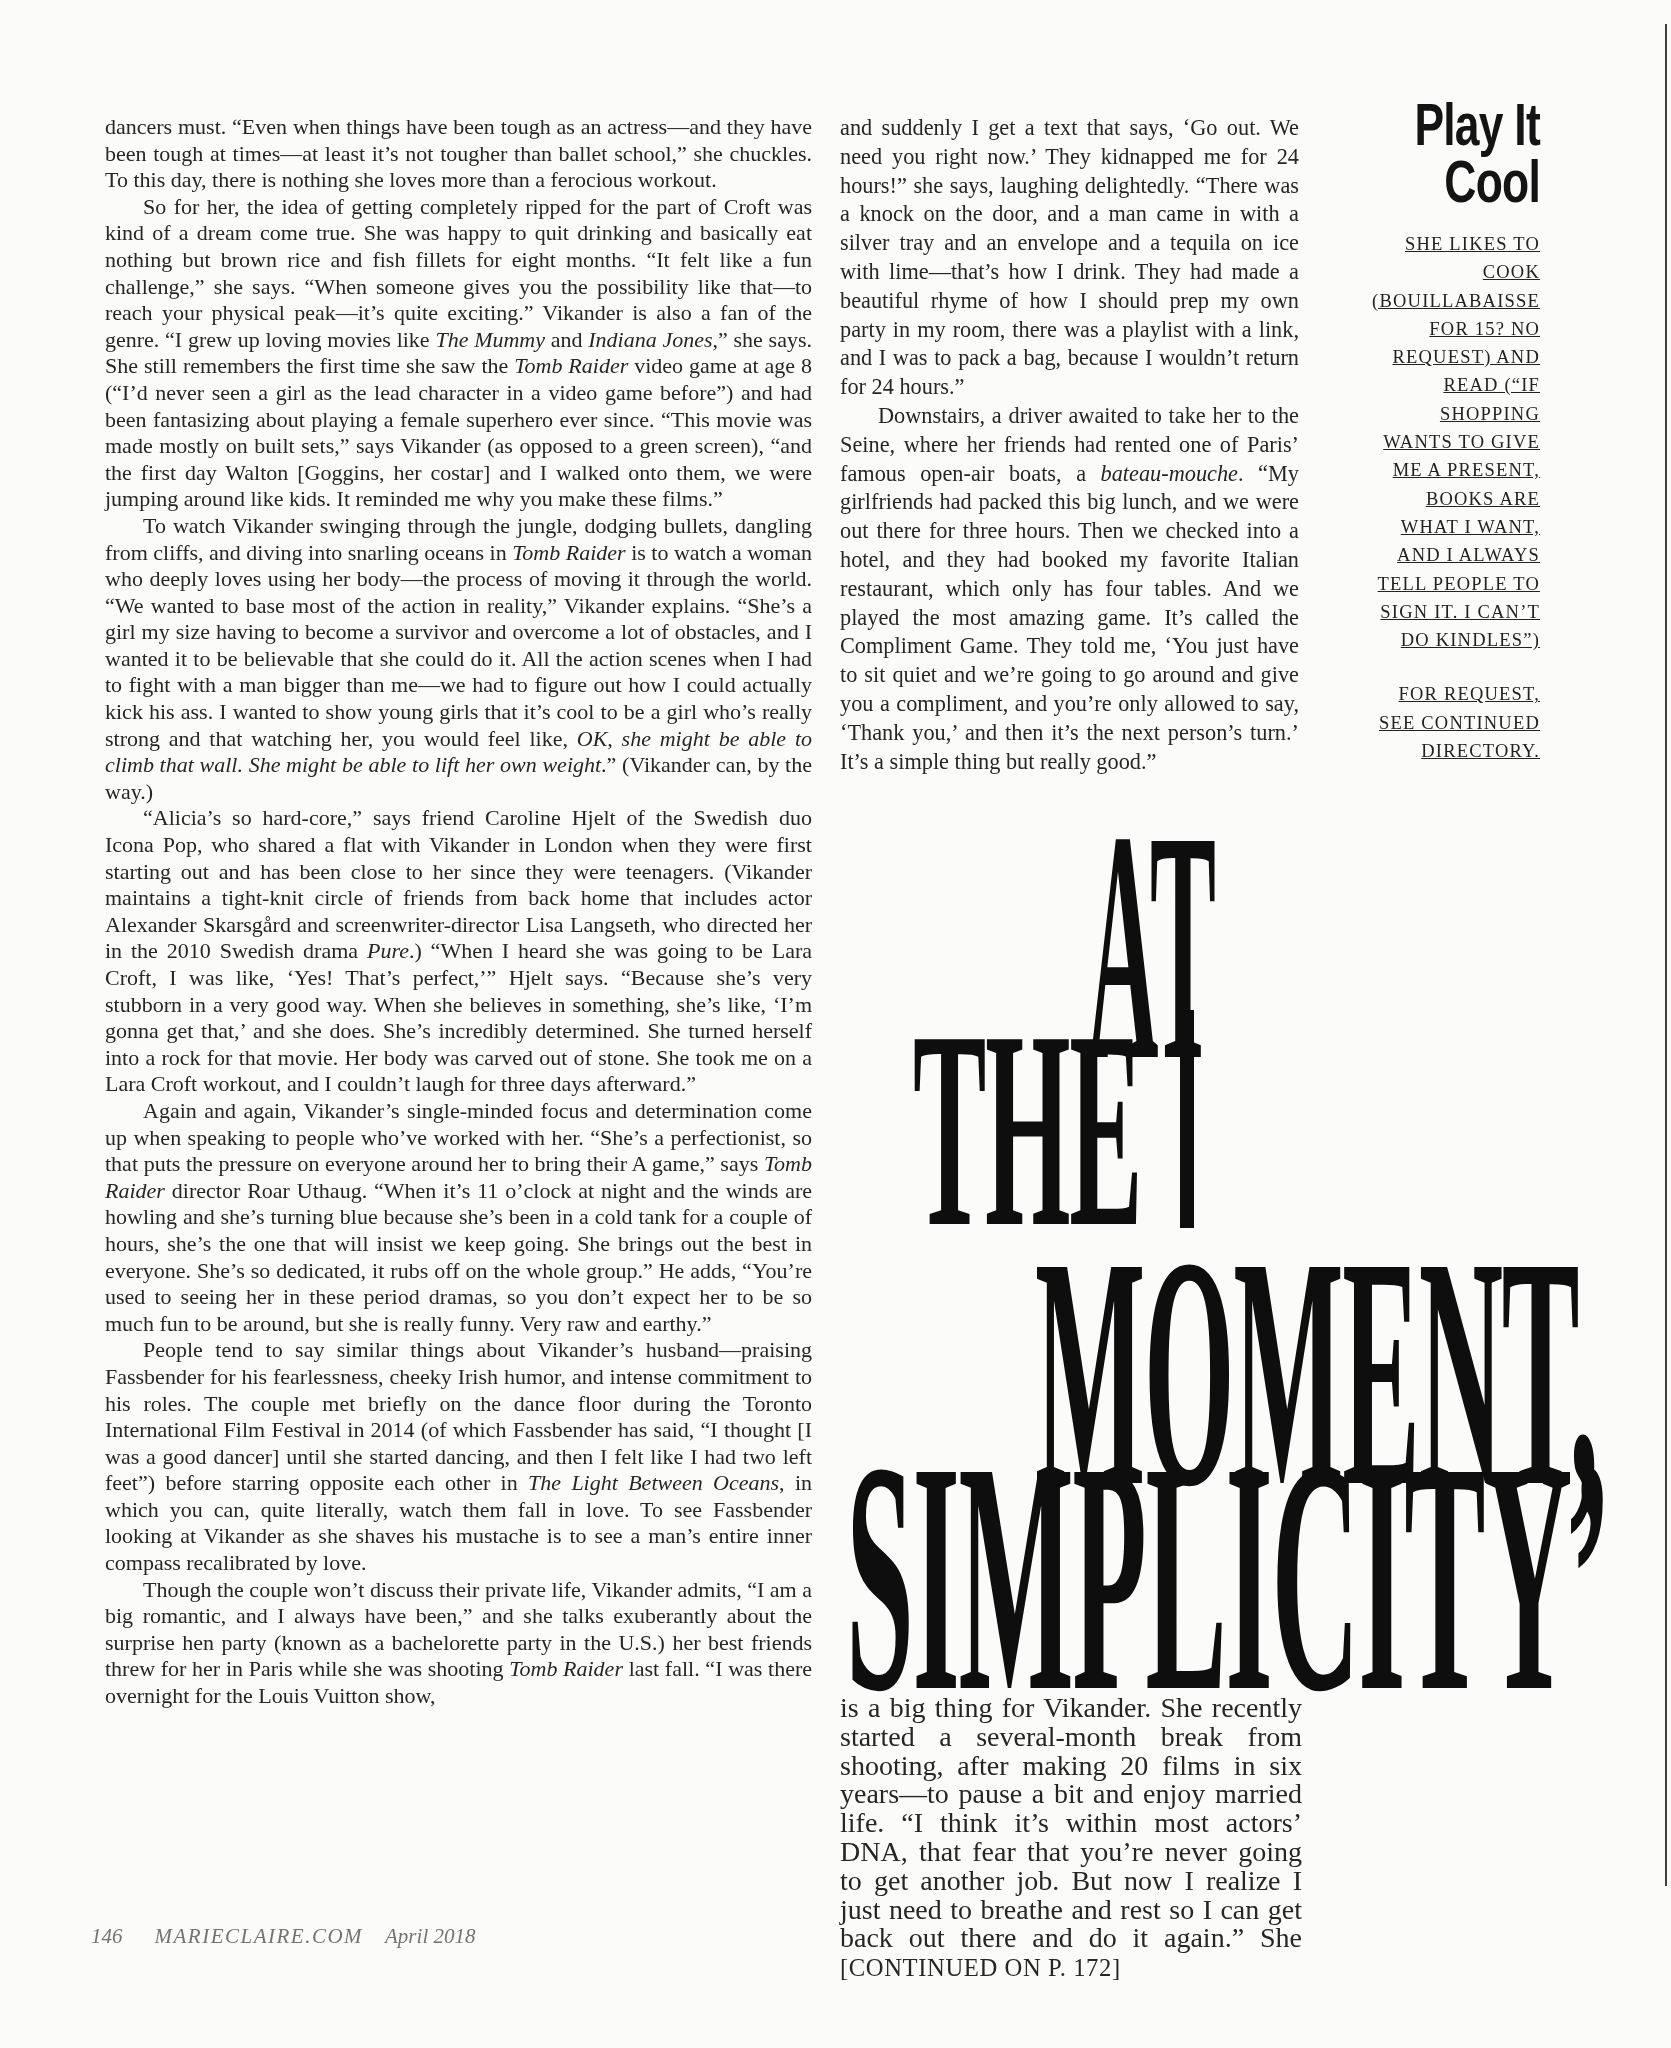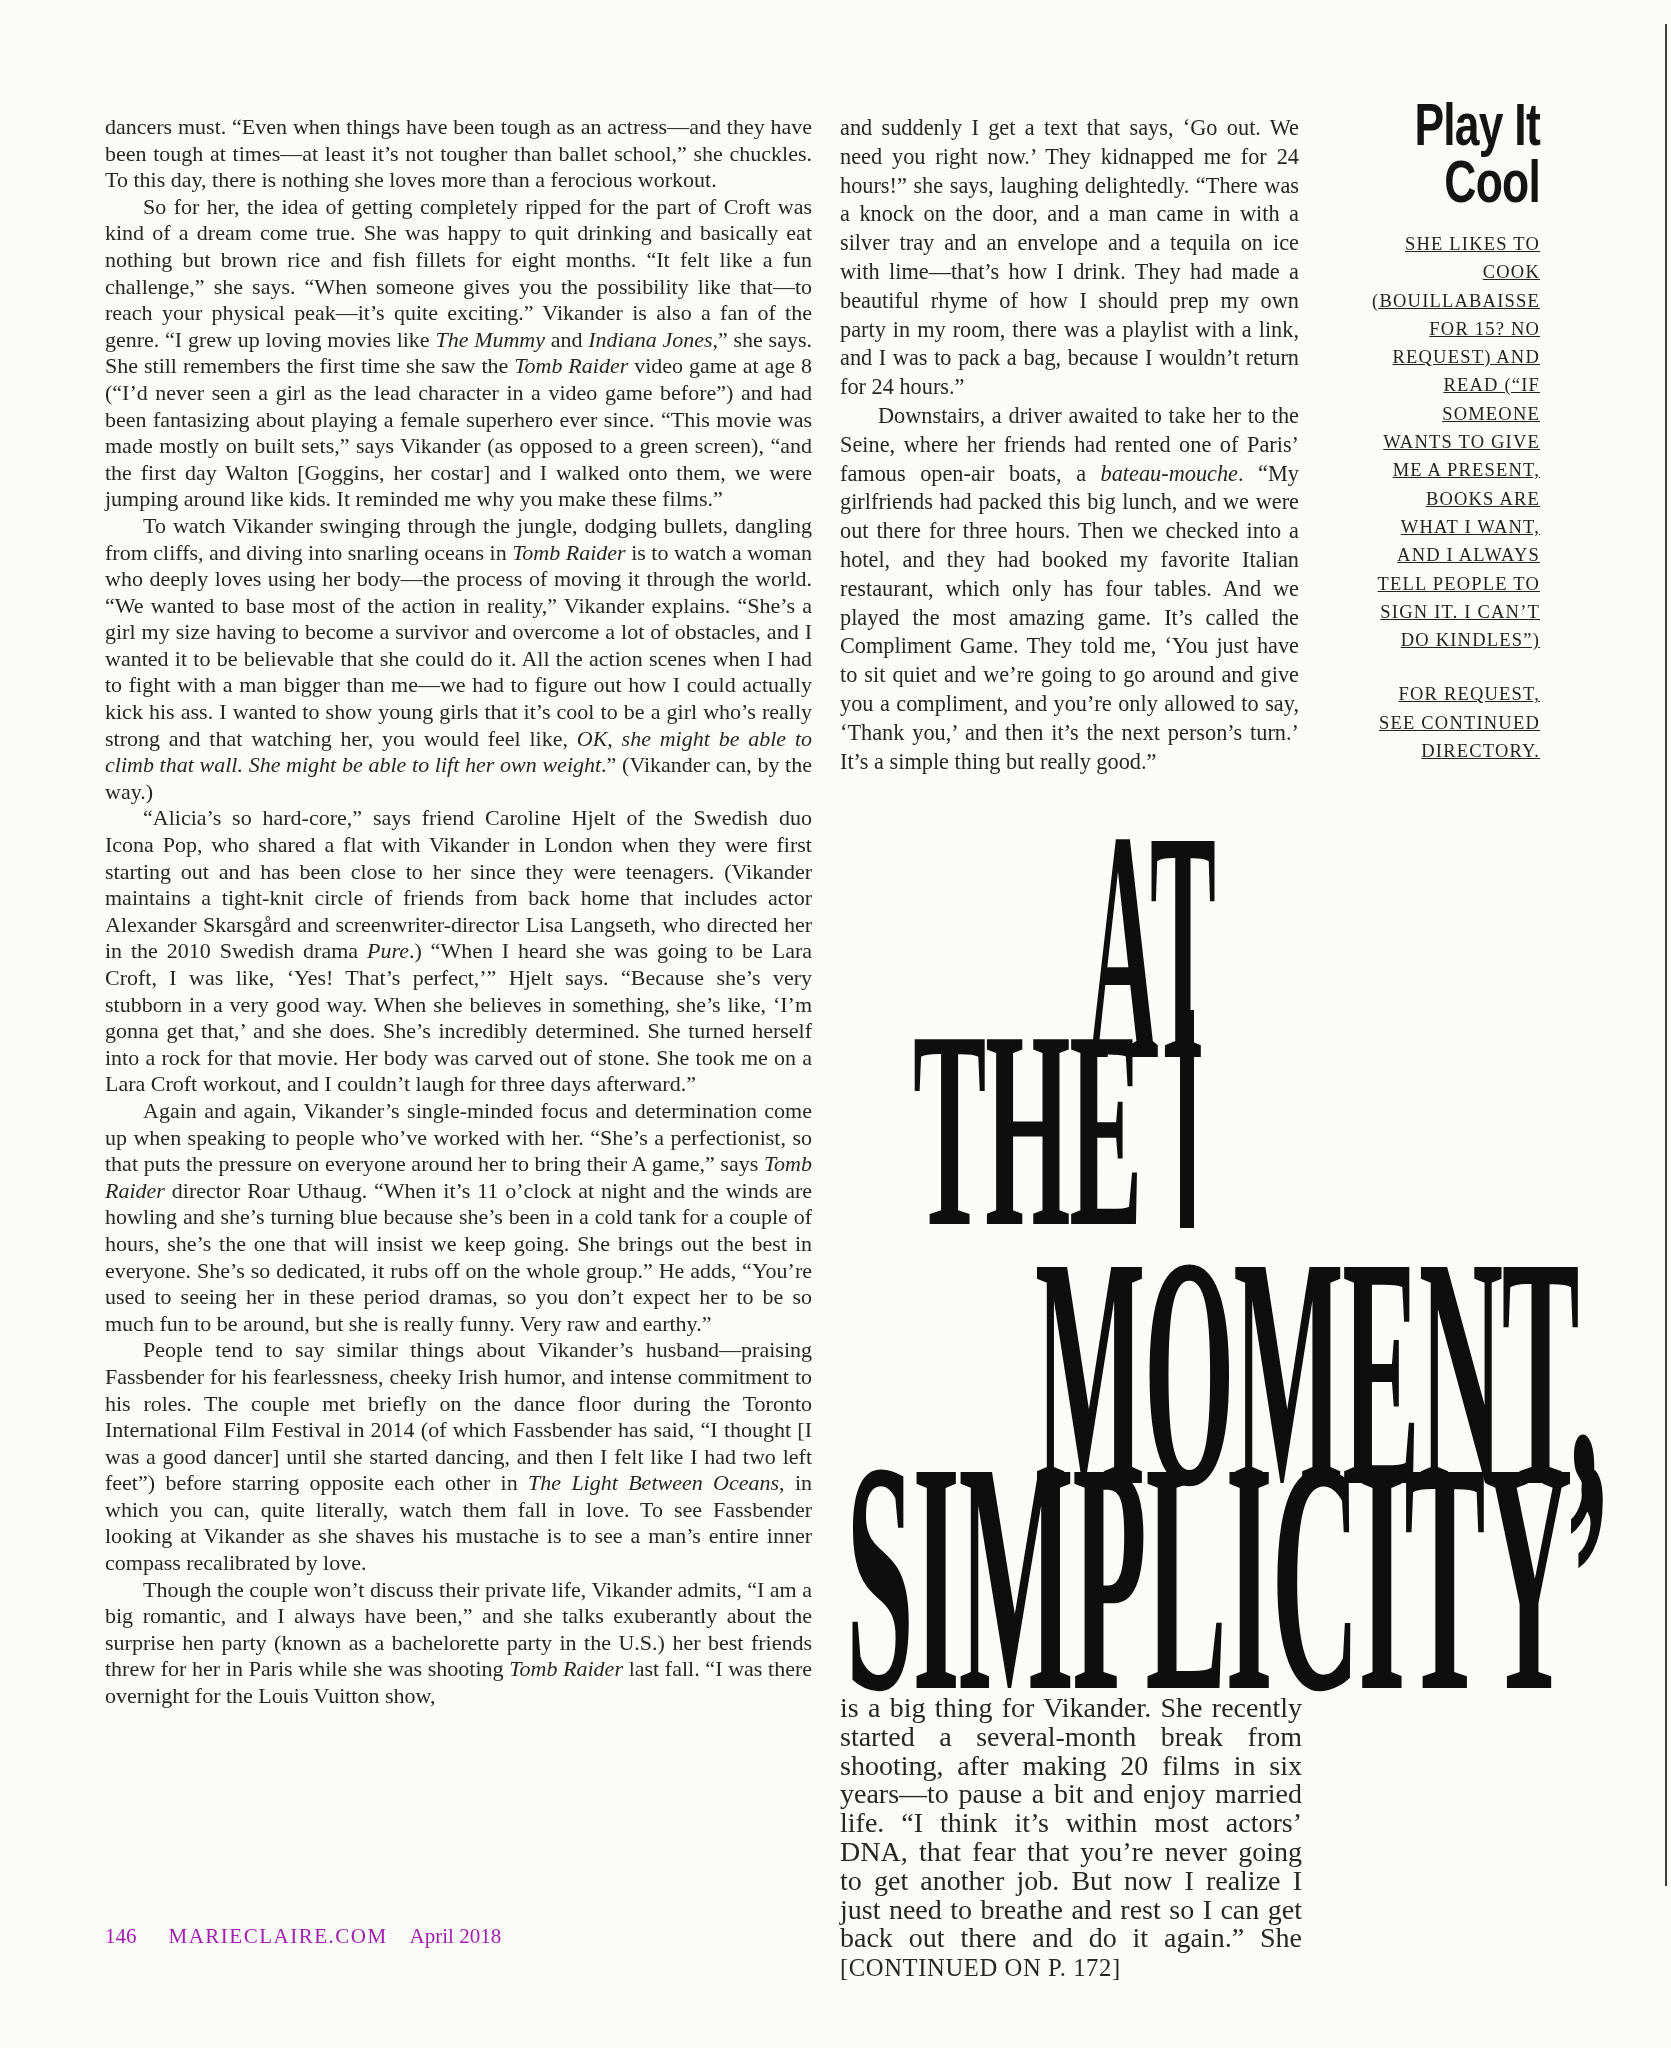--- a/index.html
+++ b/index.html
@@ -46,22 +46,22 @@
     transform:scaleX(0.74);
     transform-origin:100% 0;
     letter-spacing:-1px;
     white-space:nowrap;
   }
   .sb-block{margin-top:26px;font-size:18.5px;line-height:28.3px;letter-spacing:1.2px;color:#222;text-decoration:underline;}
   .sb-block .sb-line{white-space:nowrap;}
   #sb-block-0{margin-top:20px;}
   
   #footer{
-    position:absolute;left:105px;top:1924px;width:500px;
-    font-size:21px;color:#a21caf;
+    position:absolute;left:91px;top:1924px;width:500px;
+    font-style:italic;font-size:21px;color:#737373;
   }
   #footer .pgnum{margin-right:32px;}
   #footer .site{letter-spacing:1.5px;margin-right:22px;}
   
   #page-edge-line{
     position:absolute;left:1665px;top:24px;width:2px;height:1862px;
     background:#3f3f3f;
   }
 </style>
 </head>
@@ -97,21 +97,21 @@
 <div id="sidebar">
   <div class="sb-title-line">Play It</div>
   <div class="sb-title-line">Cool</div>
   <div class="sb-block" id="sb-block-0">
       <div class="sb-line">SHE LIKES TO</div>
       <div class="sb-line">COOK</div>
       <div class="sb-line">(BOUILLABAISSE</div>
       <div class="sb-line">FOR 15? NO</div>
       <div class="sb-line">REQUEST) AND</div>
       <div class="sb-line">READ (“IF</div>
-      <div class="sb-line">SOMEONE</div>
+      <div class="sb-line">SHOPPING</div>
       <div class="sb-line">WANTS TO GIVE</div>
       <div class="sb-line">ME A PRESENT,</div>
       <div class="sb-line">BOOKS ARE</div>
       <div class="sb-line">WHAT I WANT,</div>
       <div class="sb-line">AND I ALWAYS</div>
       <div class="sb-line">TELL PEOPLE TO</div>
       <div class="sb-line">SIGN IT. I CAN’T</div>
       <div class="sb-line">DO KINDLES”)</div>
     </div>
   <div class="sb-block">

